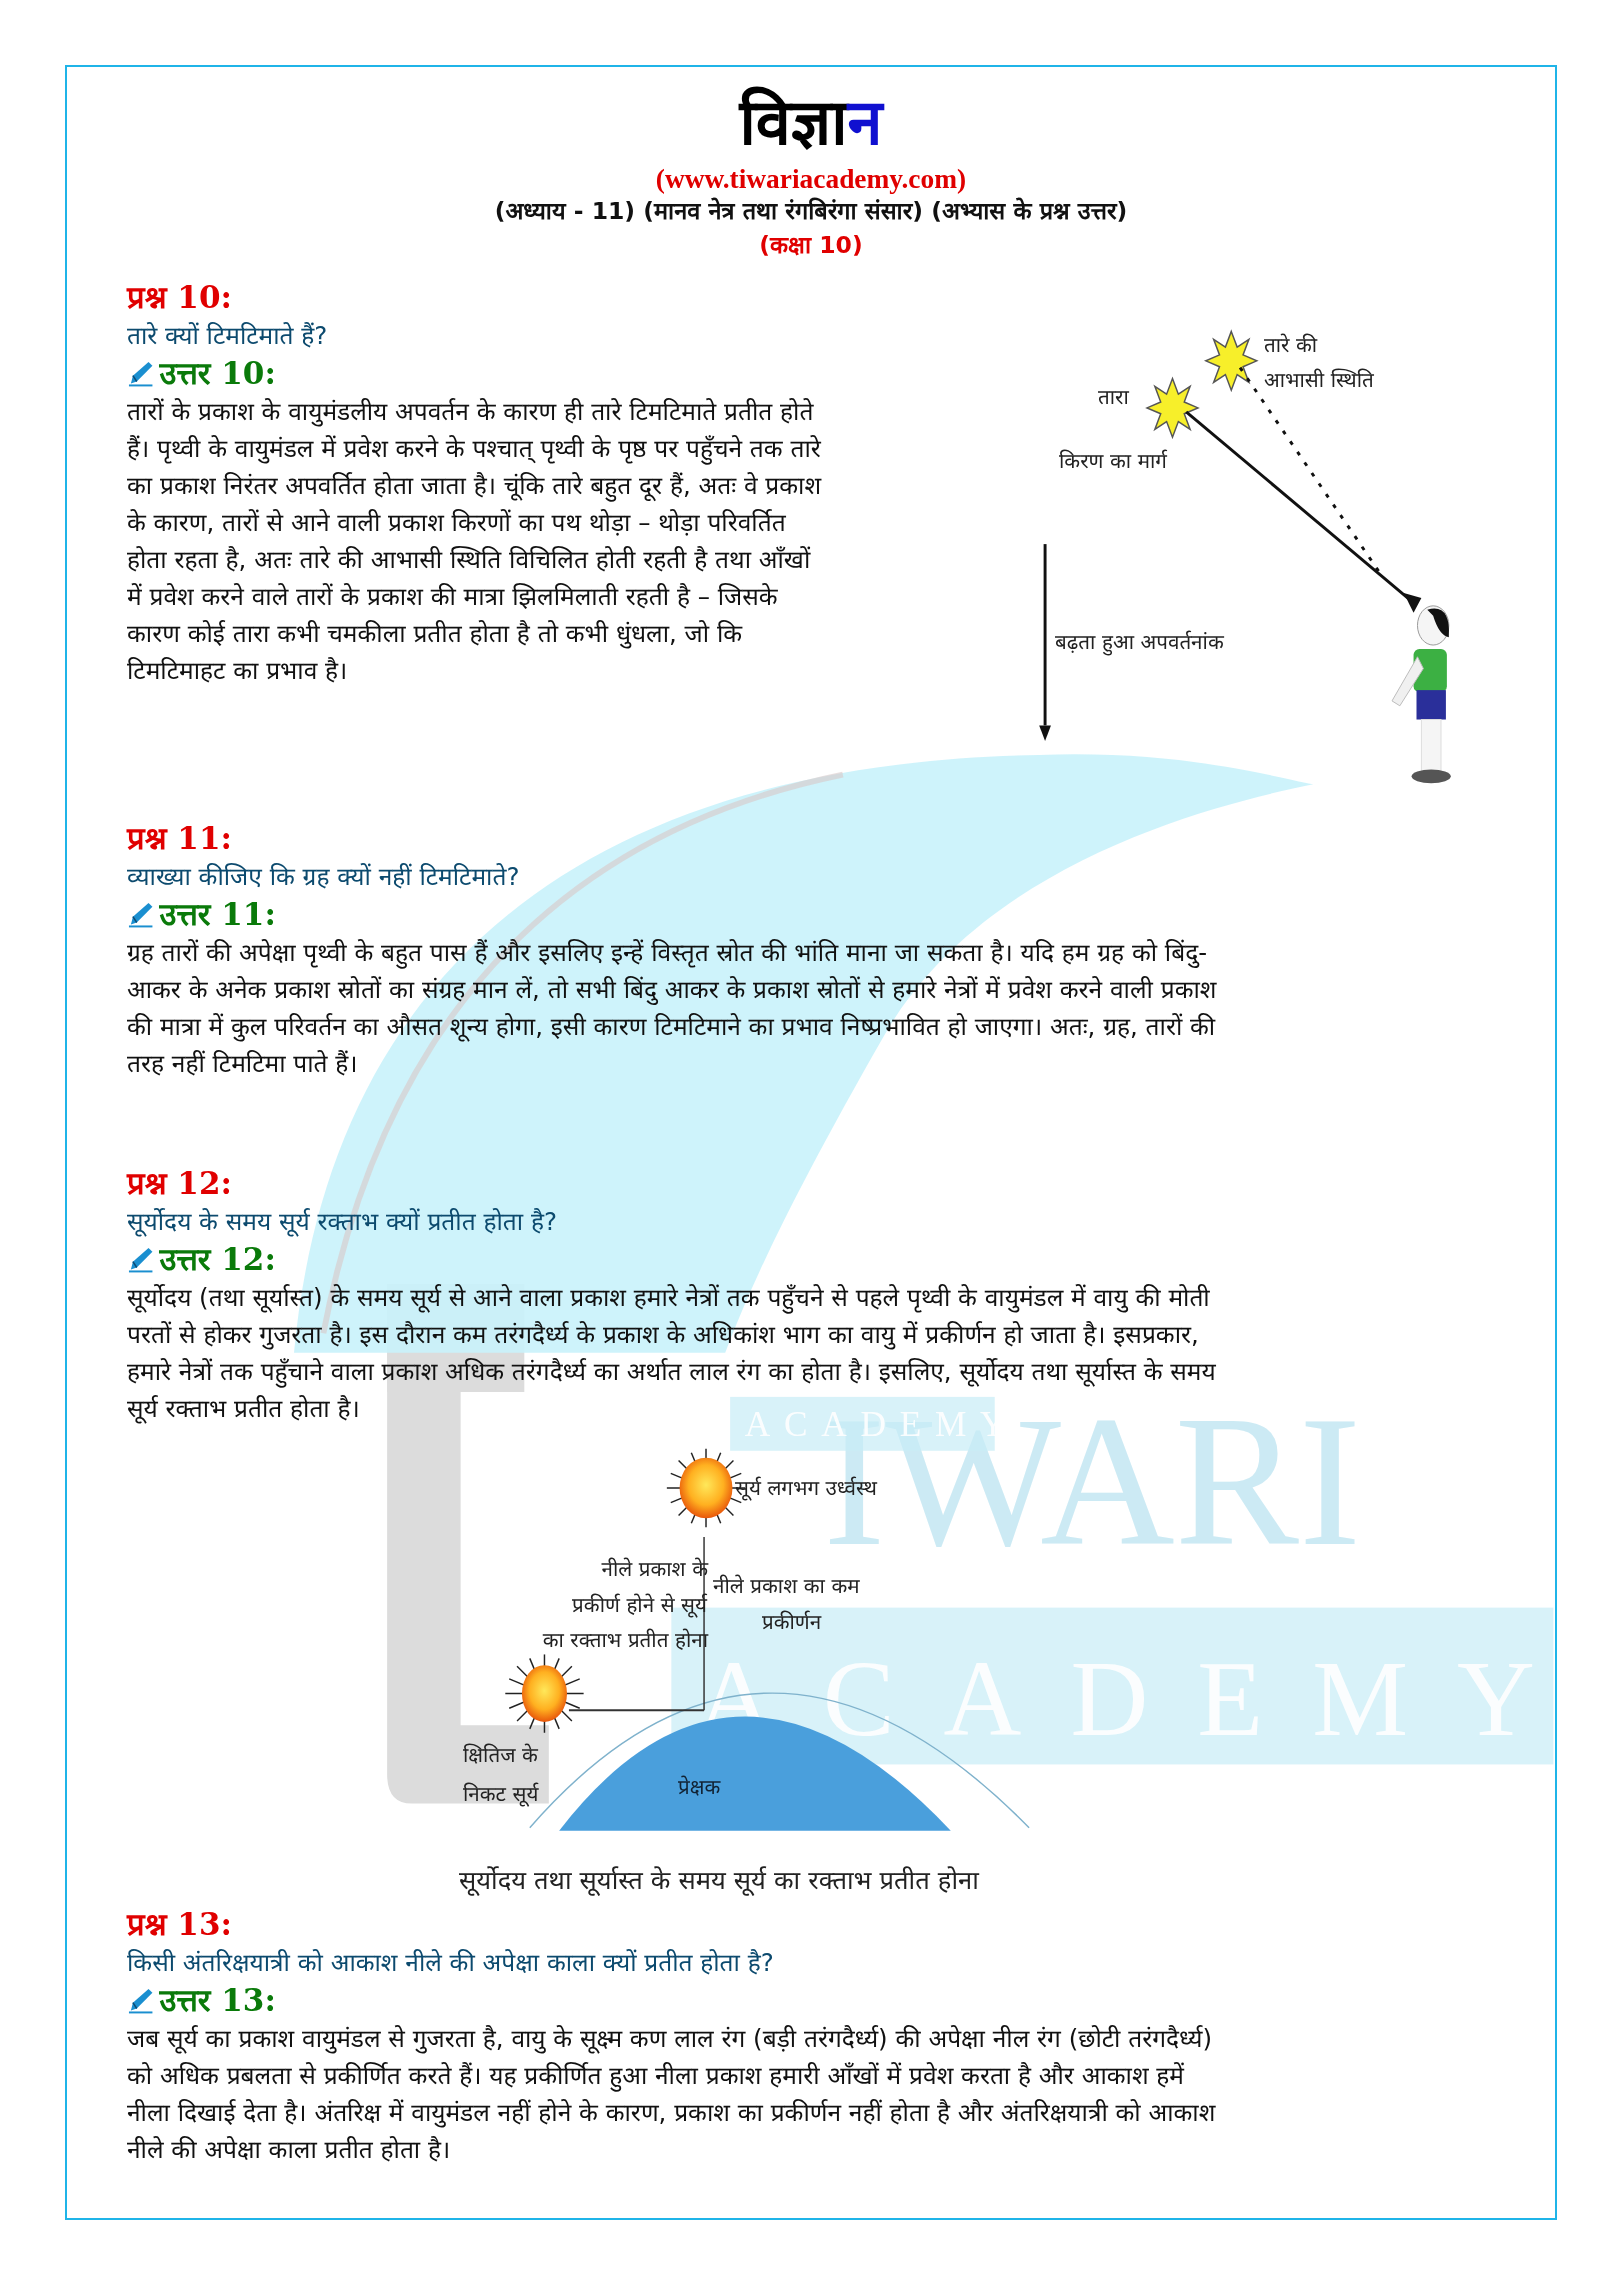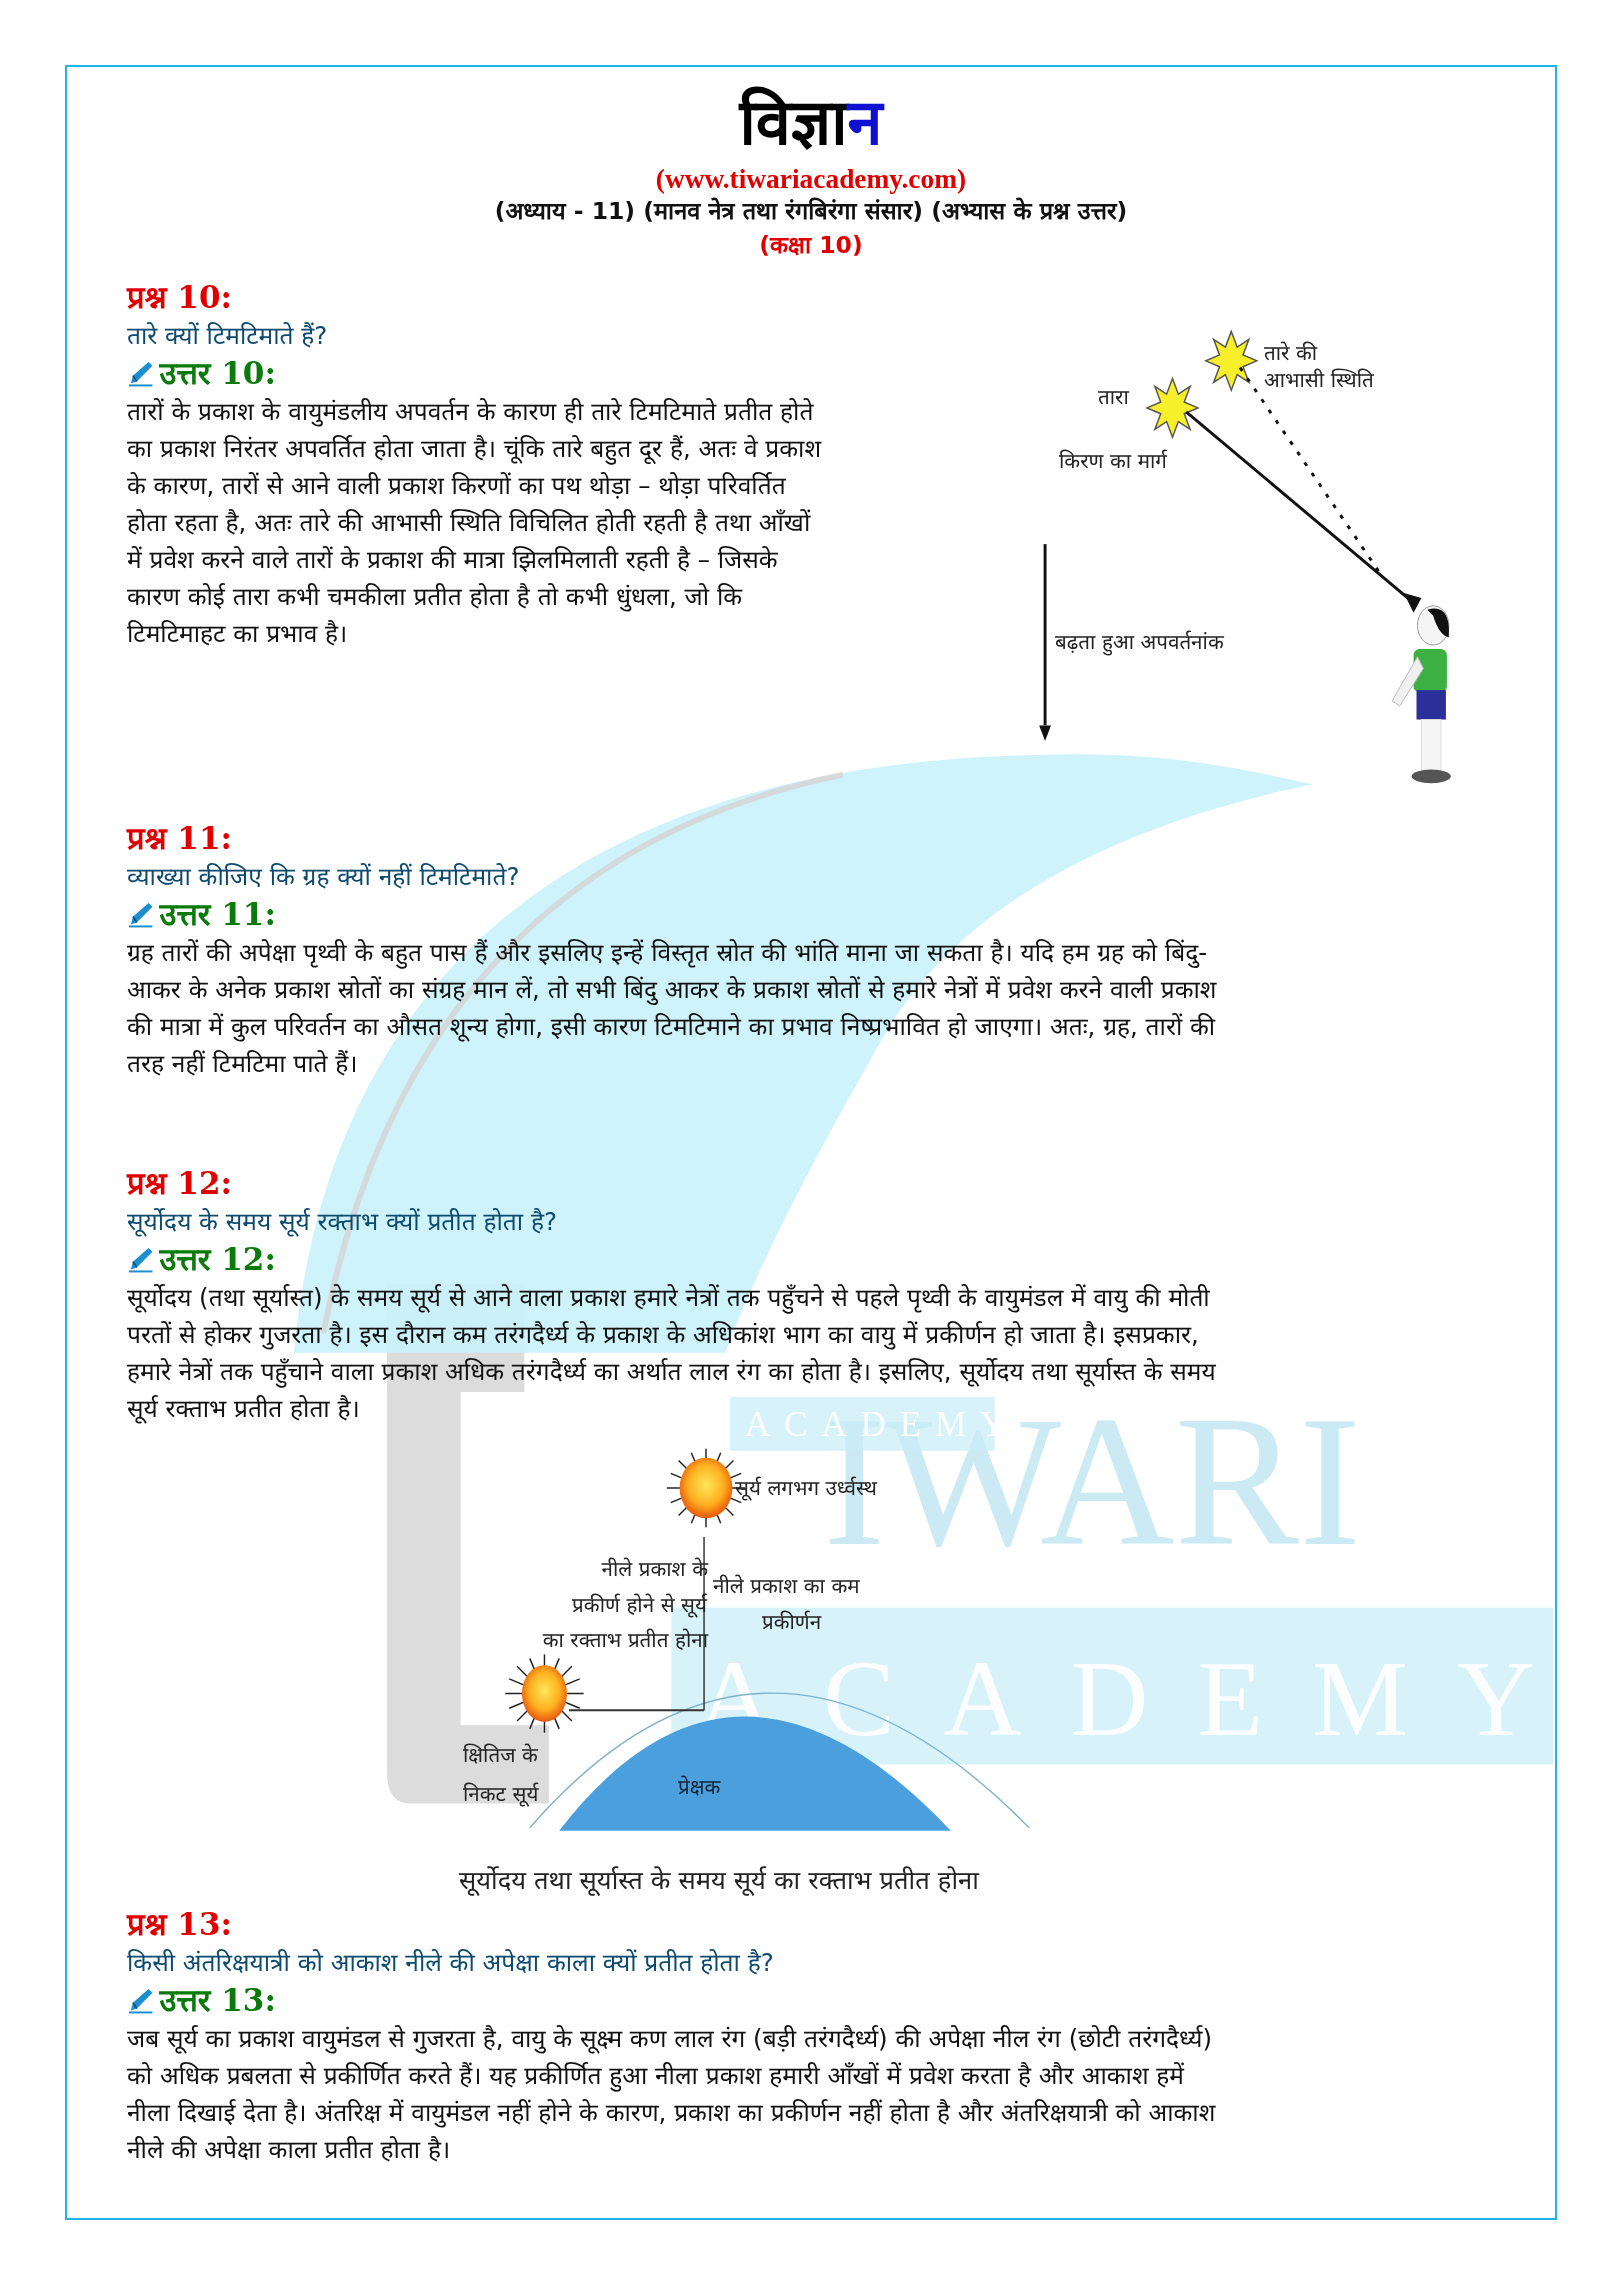--- a/index.html
+++ b/index.html
@@ -69,20 +69,21 @@
   <div class="q-head">प्रश्न 10:</div>
   <div class="q-text">तारे क्यों टिमटिमाते हैं?</div>
   <div class="a-head">
     <svg class="pen-icon" viewBox="0 0 28 28" width="27.4" height="27.4">
         <use href="#pen"></use>
       </svg>
     <span>उत्तर 10:</span>
   </div>
   <div class="a-text">
     <div>तारों के प्रकाश के वायुमंडलीय अपवर्तन के कारण ही तारे टिमटिमाते प्रतीत होते</div>
+    <div>हैं। पृथ्वी के वायुमंडल में प्रवेश करने के पश्चात् पृथ्वी के पृष्ठ पर पहुँचने तक तारे</div>
     <div>का प्रकाश निरंतर अपवर्तित होता जाता है। चूंकि तारे बहुत दूर हैं, अतः वे प्रकाश</div>
     <div>के कारण, तारों से आने वाली प्रकाश किरणों का पथ थोड़ा – थोड़ा परिवर्तित</div>
     <div>होता रहता है, अतः तारे की आभासी स्थिति विचिलित होती रहती है तथा आँखों</div>
     <div>में प्रवेश करने वाले तारों के प्रकाश की मात्रा झिलमिलाती रहती है – जिसके</div>
     <div>कारण कोई तारा कभी चमकीला प्रतीत होता है तो कभी धुंधला, जो कि</div>
     <div>टिमटिमाहट का प्रभाव है।</div>
   </div>
 </div>
 
 <div>
@@ -103,21 +104,21 @@
     <g>
       <ellipse cx="402" cy="328" rx="16" ry="20" fill="#f5f5f5" stroke="#999"></ellipse>
       <path d="M396 312 Q420 305 418 340 Q408 338 402 318 Z" fill="#111"></path>
       <rect x="382" y="352" width="34" height="44" rx="6" fill="#3cb043"></rect>
       <path d="M386 360 L360 405 L368 410 L392 372 Z" fill="#f0f0f0" stroke="#bbb"></path>
       <rect x="385" y="394" width="30" height="30" fill="#2a2f9a"></rect>
       <rect x="390" y="424" width="20" height="55" fill="#f5f5f5" stroke="#ddd"></rect>
       <ellipse cx="400" cy="482" rx="20" ry="7" fill="#555"></ellipse>
     </g>
   </svg>
-  <div class="fig-label" style="left:1264px; top:338px;">तारे  की</div>
+  <div class="fig-label" style="left:1264px; top:330px;">तारे  की</div>
   <div class="fig-label" style="left:1264px; top:365px;">आभासी  स्थिति</div>
   <div class="fig-label" style="left:1098px; top:382px;">तारा</div>
   <div class="fig-label" style="left:1059px; top:446px;">किरण  का  मार्ग</div>
   <div class="fig-label" style="left:1055px; top:627px;">बढ़ता  हुआ  अपवर्तनांक</div>
 </div>
 
 <div class="section" style="top:819px; width:1411px;">
   <div class="q-head">प्रश्न 11:</div>
   <div class="q-text">व्याख्या कीजिए कि ग्रह क्यों नहीं टिमटिमाते?</div>
   <div class="a-head">

